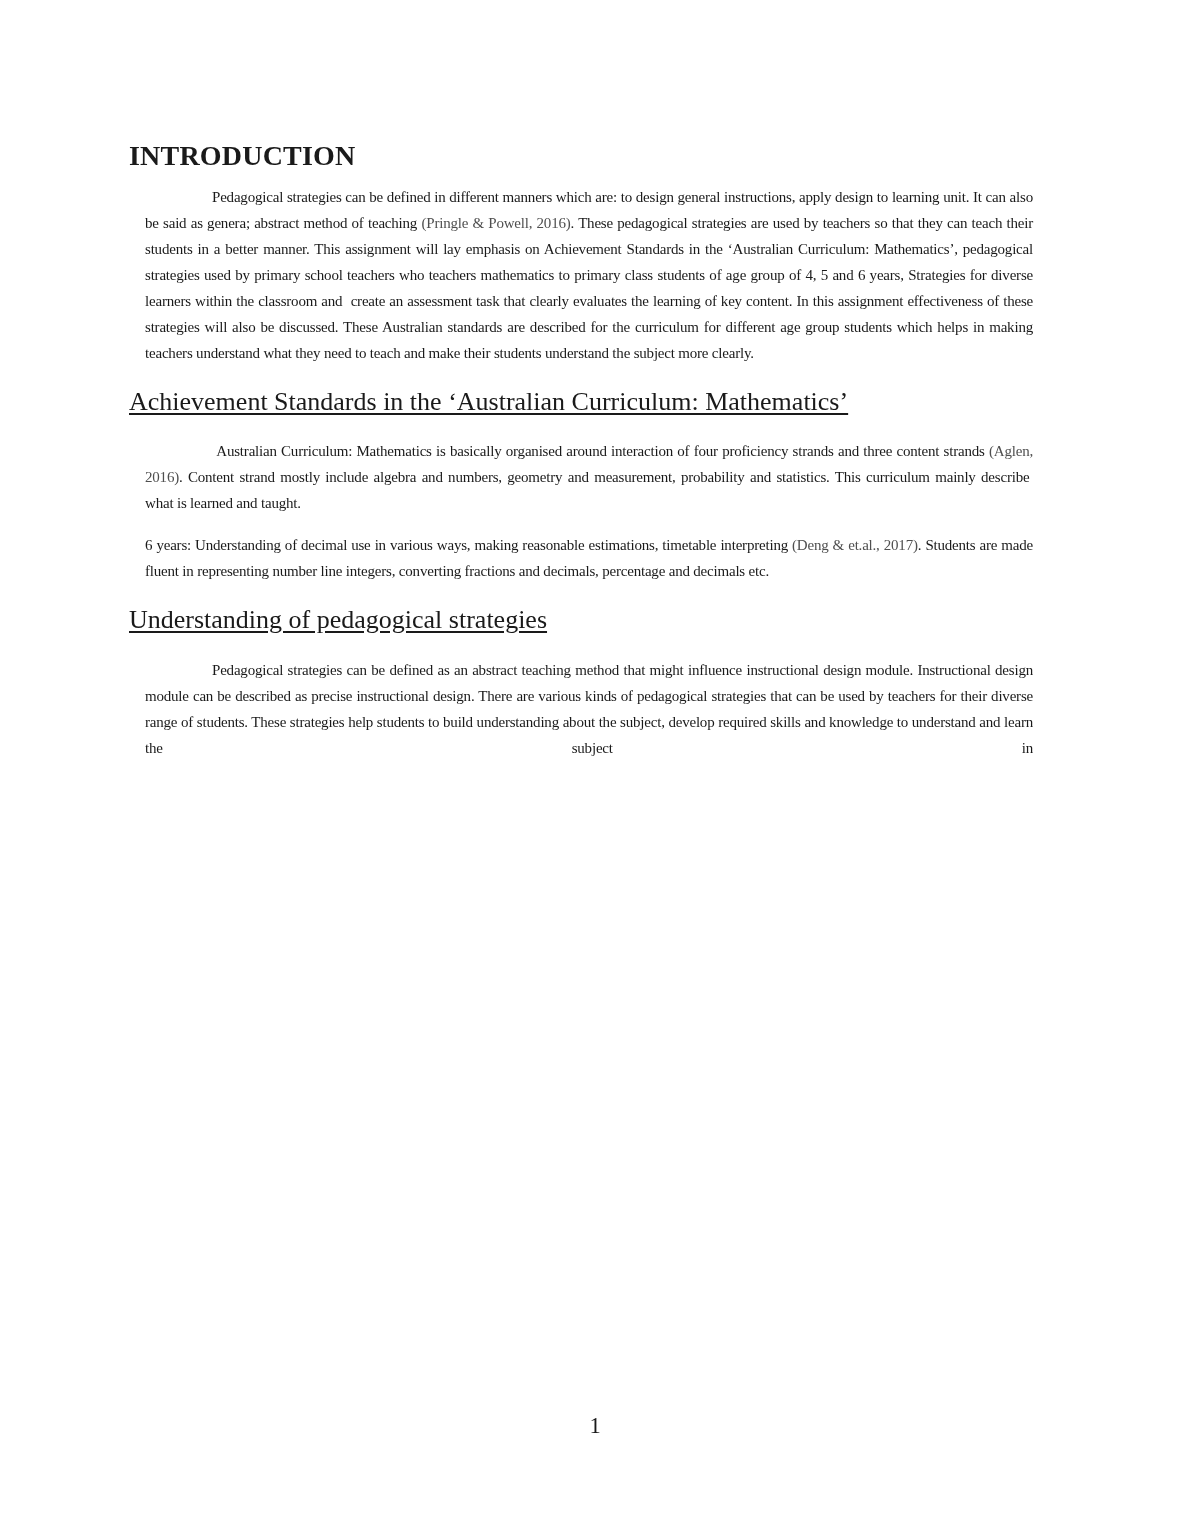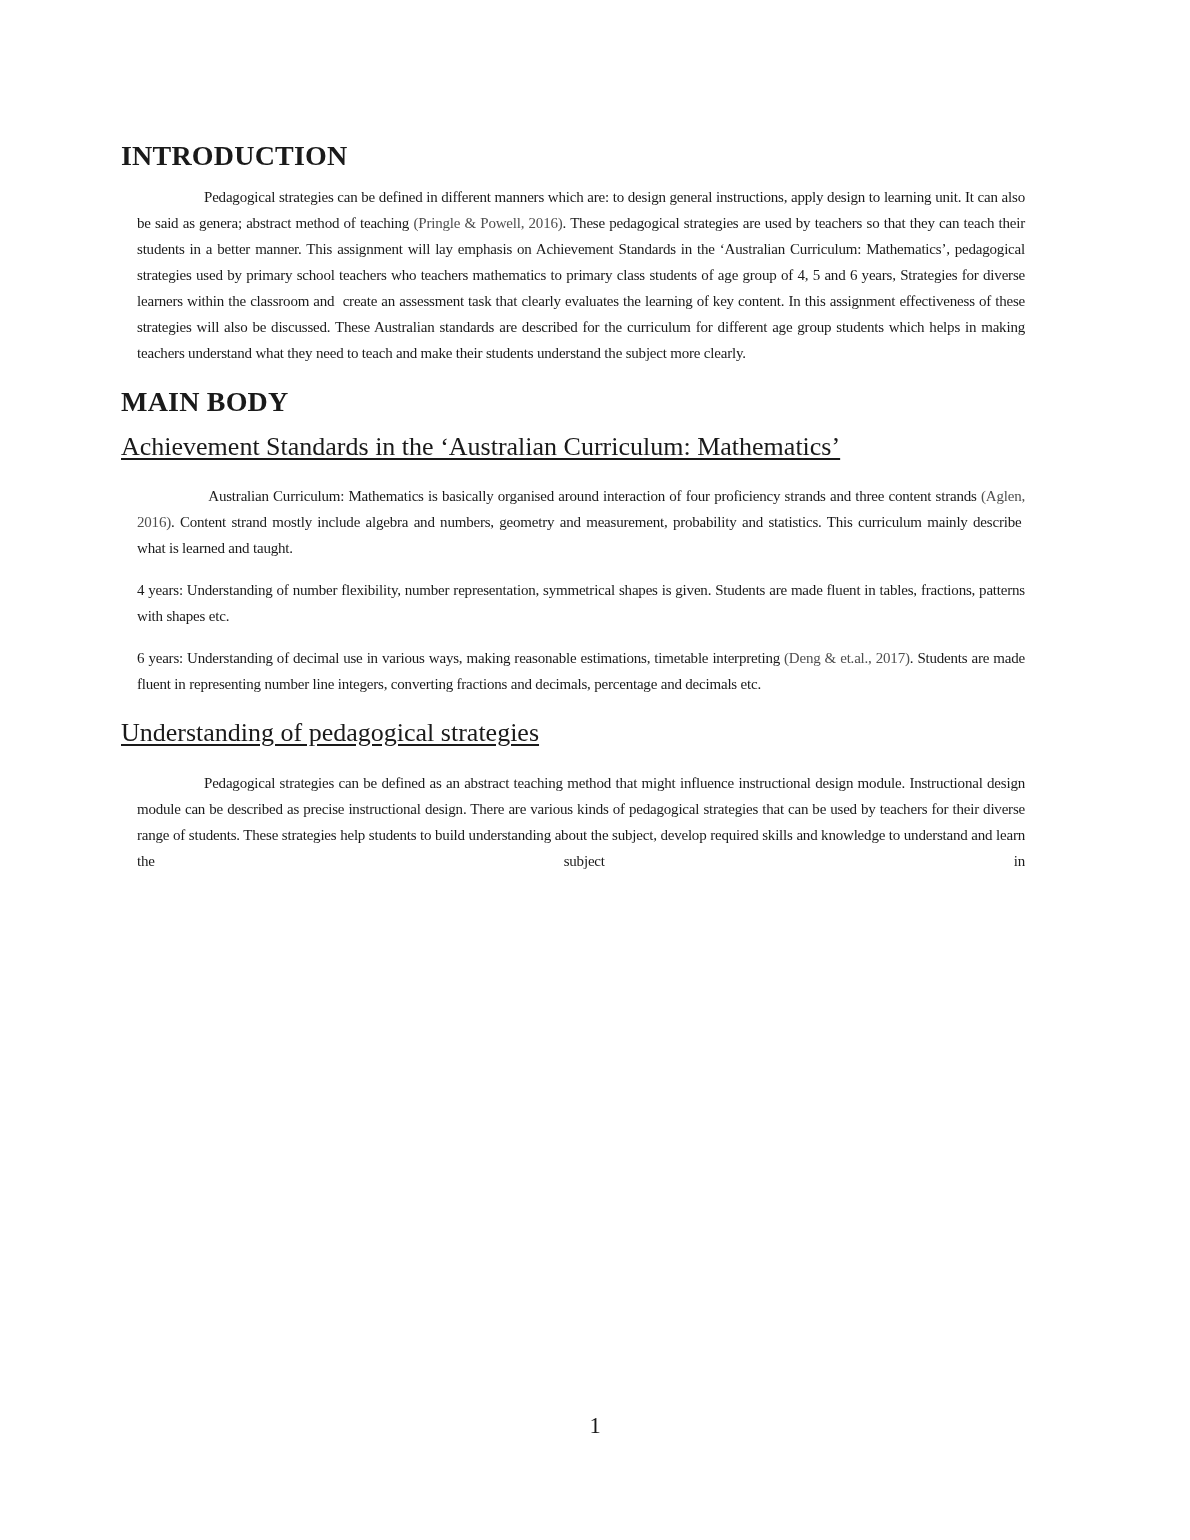--- a/index.html
+++ b/index.html
@@ -11,21 +11,21 @@
     position: relative;
     width: 1190px;
     height: 1540px;
     background: #ffffff;
     overflow: hidden;
     font-family: "Liberation Serif", "DejaVu Serif", serif;
     color: var(--text-color, #1a1a1a);
   }
   .content {
     position: absolute;
-    left: 121px;
+    left: 129px;
     top: 136px;
     width: 920px;
   }
   .content h1 {
     font-size: 28px;
     line-height: 40px;
     margin: 0;
     font-weight: bold;
     letter-spacing: 0.2px;
   }
@@ -67,22 +67,20 @@
     line-height: 28px;
   }
 </style>
 </head>
 <body>
 
 <div class="page">
   <div class="content" id="doc">
       <h1>INTRODUCTION</h1>
       <p class="indent"><span>Pedagogical strategies can be defined in different manners which are: to design general instructions, apply design to learning unit. It can also be said as genera; abstract method of teaching </span><span class="citation">(Pringle &amp; Powell, 2016)</span><span>. These pedagogical strategies are used by teachers so that they can teach their students in a better manner. This assignment will lay emphasis on Achievement Standards in the ‘Australian Curriculum: Mathematics’, pedagogical strategies used by primary school teachers who teachers mathematics to primary class students of age group of 4, 5 and 6 years, Strategies for diverse learners within the classroom and&nbsp; create an assessment task that clearly evaluates the learning of key content. In this assignment effectiveness of these strategies will also be discussed. These Australian standards are described for the curriculum for different age group students which helps in making teachers understand what they need to teach and make their students understand the subject more clearly.</span></p>
-      <h1>MAIN BODY</h1>
       <h2>Achievement Standards in the ‘Australian Curriculum: Mathematics’</h2>
       <p class="indent"><span>&nbsp;Australian Curriculum: Mathematics is basically organised around interaction of four proficiency strands and three content strands </span><span class="citation">(Aglen, 2016)</span><span>. Content strand mostly include algebra and numbers, geometry and measurement, probability and statistics. This curriculum mainly describe&nbsp; what is learned and taught.</span></p>
-      <p><span>4 years: Understanding of number flexibility, number representation, symmetrical shapes is given. Students are made fluent in tables, fractions, patterns with shapes etc.</span></p>
       <p><span>6 years: Understanding of decimal use in various ways, making reasonable estimations, timetable interpreting </span><span class="citation">(Deng &amp; et.al., 2017)</span><span>. Students are made fluent in representing number line integers, converting fractions and decimals, percentage and decimals etc.</span></p>
       <h2>Understanding of pedagogical strategies</h2>
       <p class="indent cut"><span>Pedagogical strategies can be defined as an abstract teaching method that might influence instructional design module. Instructional design module can be described as precise instructional design. There are various kinds of pedagogical strategies that can be used by teachers for their diverse range of students. These strategies help students to build understanding about the subject, develop required skills and knowledge to understand and learn the subject in</span></p>
     </div>
   <div class="footer">1</div>
 </div>
 
 </body></html>

